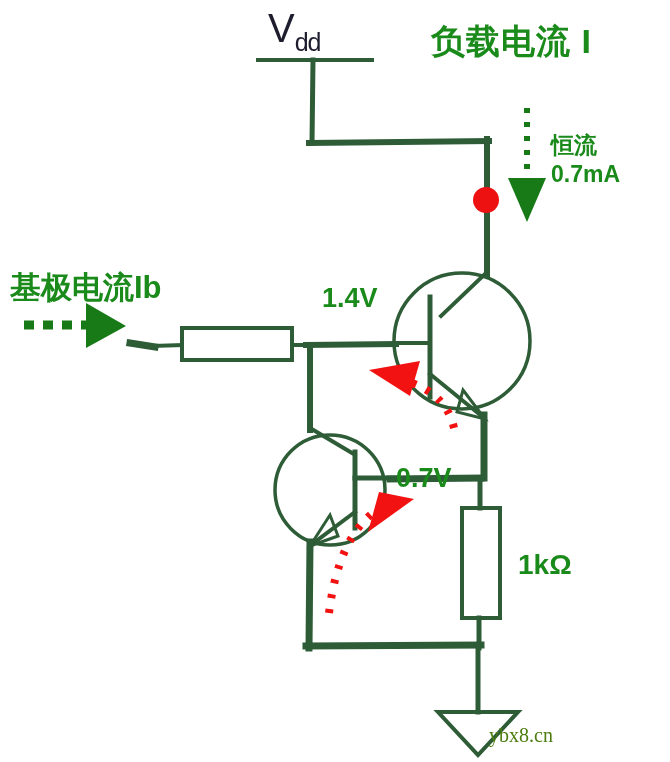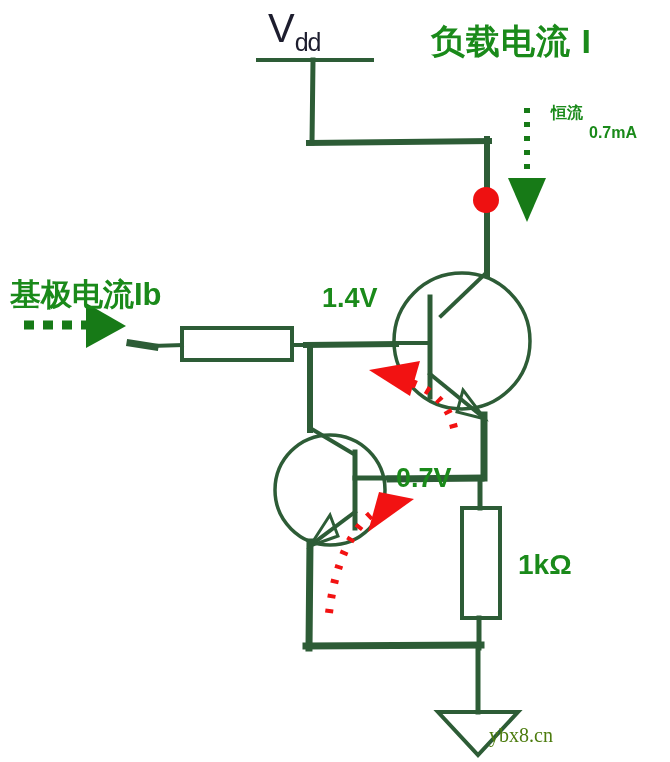--- a/index.html
+++ b/index.html
@@ -48,32 +48,31 @@
     letter-spacing: -1px;
   }
   #load-current-label {
     left: 431px;
     top: 24px;
     font-size: 34px;
     letter-spacing: 1px;
   }
   #constant-current-label {
     left: 551px;
-    top: 103px;
-    font-size: 16px;
+    top: 131px;
+    font-size: 23px;
     line-height: 1.25;
   }
   #constant-current-label .ln2 {
     display: block;
     letter-spacing: 0px;
-    margin-left: 38px;
   }
   #base-current-label {
     left: 10px;
-    top: 279px;
+    top: 272px;
     font-size: 31px;
     letter-spacing: 0px;
   }
   #v14-label {
     left: 322px;
     top: 285px;
     font-size: 27px;
   }
   #v07-label {
     left: 396px;

